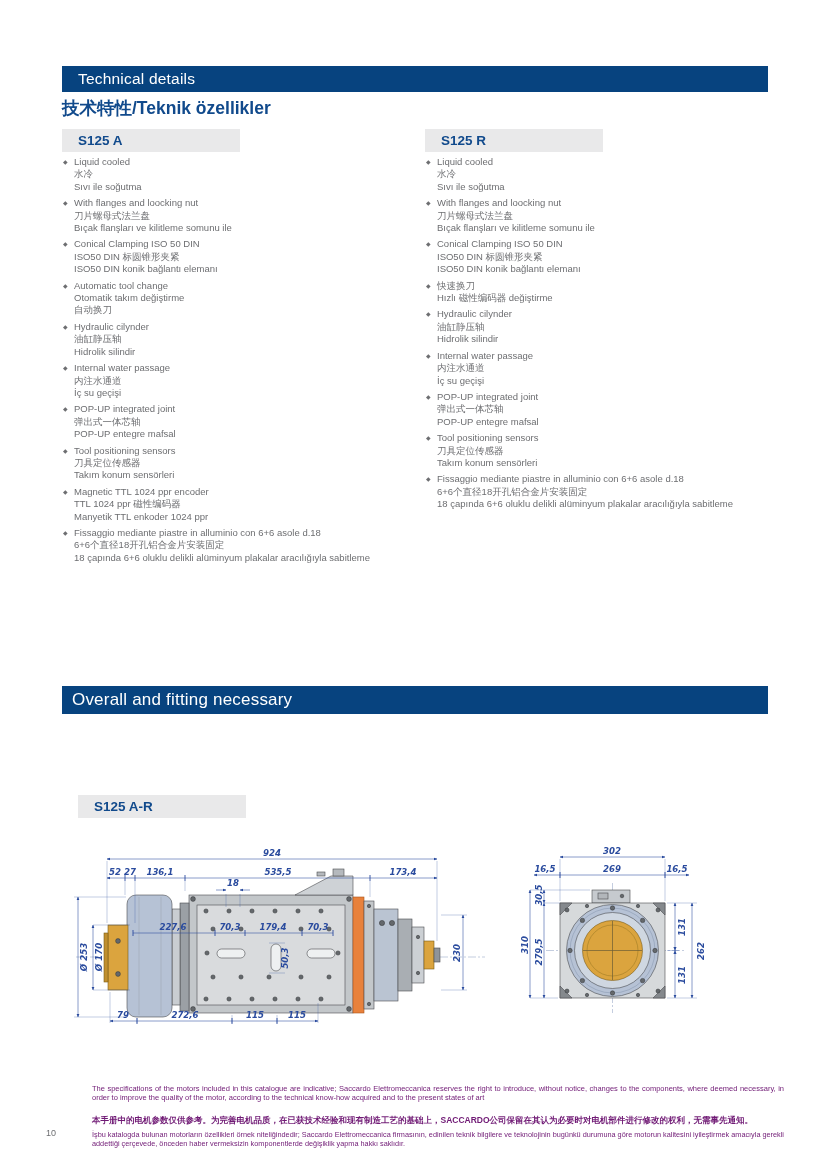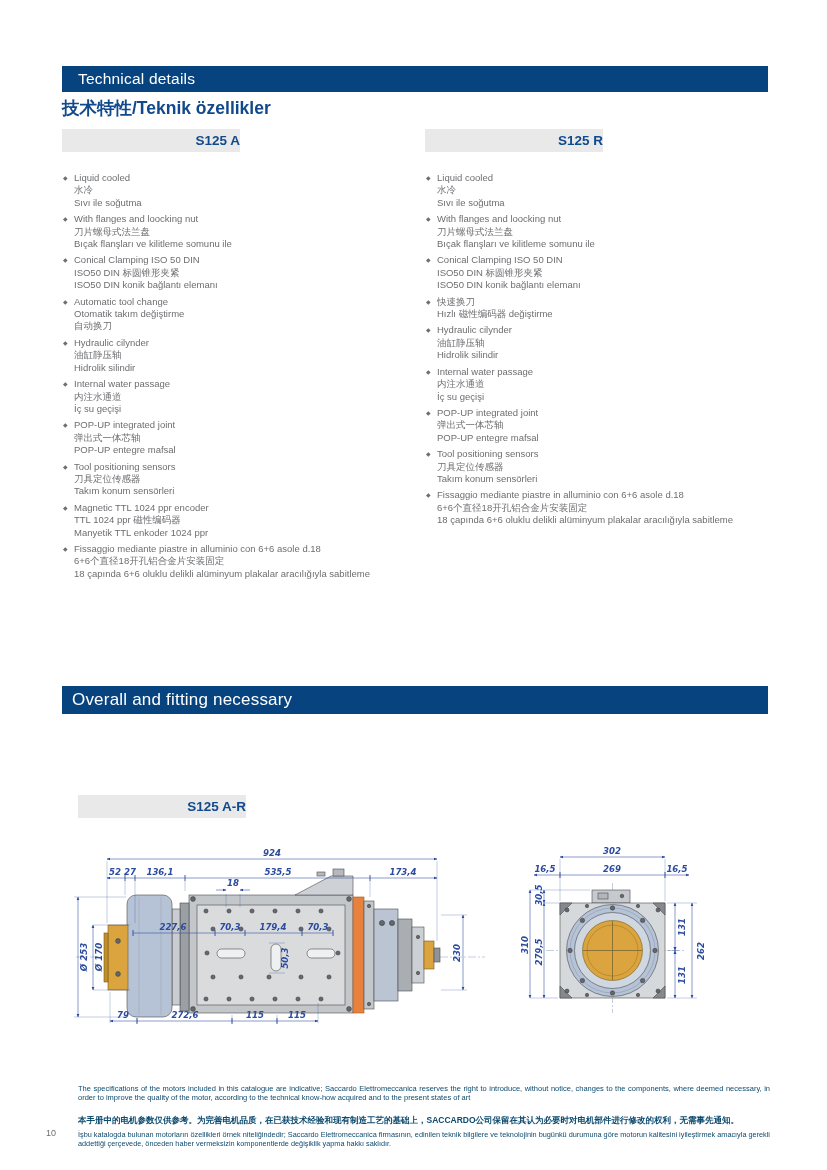--- a/index.html
+++ b/index.html
@@ -8,26 +8,26 @@
 
   .bar{position:absolute;left:62px;width:706px;background:#07437f;color:#fff;
        box-sizing:border-box;padding-left:10px;letter-spacing:.2px;}
   .bar1{top:66px;height:26px;font-size:15.5px;line-height:26px;padding-left:16px;}
   .bar2{top:686px;height:28px;font-size:17px;line-height:28px;}
   .subtitle{position:absolute;left:62px;color:#114a8c;font-size:17.5px;font-weight:600;}
   .subtitle1{top:96px;}
   .subtitle2{top:719px;}
 
   .slabel{position:absolute;background:#e9e9ea;color:#114a8c;font-weight:bold;
-          font-size:13.5px;line-height:23px;height:23px;box-sizing:border-box;padding-left:4px;text-align:right;}
+          font-size:13.5px;line-height:23px;height:23px;box-sizing:border-box;padding-left:16px;}
   .slabel-a{left:62px;top:129px;width:178px;}
   .slabel-r{left:425px;top:129px;width:178px;}
   .slabel-ar{left:78px;top:795px;width:168px;}
 
-  .col{position:absolute;top:172px;width:348px;color:#6d6e71;}
+  .col{position:absolute;top:156px;width:348px;color:#6d6e71;}
   .col-left{left:62px;}
   .col-right{left:425px;}
   .li{display:flex;margin-bottom:4px;}
   .bullet{width:11px;font-size:6px;line-height:12.4px;padding-left:1px;color:#6d6e71;}
   .lines{flex:1;}
   .lines div{font-size:9.5px;line-height:12.4px;}
   .ln-just{width:330px;text-align:justify;}
 
   .drawing{position:absolute;}
   .sideview{left:70px;top:845px;}
@@ -36,21 +36,21 @@
   .dim line{stroke:#2a4b9e;stroke-width:.55;}
   .dim .tick{stroke:#2a4b9e;stroke-width:.9;}
   .dim text{fill:#2a4b9e;font-family:"DejaVu Sans","Liberation Sans",sans-serif;
             font-style:italic;font-weight:bold;font-size:8.6px;text-anchor:middle;}
   .ext{stroke:#2a4b9e;stroke-width:.35;opacity:.8;}
   .cl{stroke:#7c90b8;stroke-width:.45;stroke-dasharray:8 2 2 2;fill:none;}
   .mech{stroke:#4a4c4f;stroke-width:.6;}
   .bolt{fill:#64686c;stroke:#303234;stroke-width:.5;}
   .shade{stroke:#9aa3ad;stroke-width:.5;}
 
-  .footer{position:absolute;left:78px;top:1084px;width:692px;color:#0c4a6e;}
+  .footer{position:absolute;left:92px;top:1084px;width:692px;color:#701a75;}
   .footer .en{font-size:7.5px;line-height:9px;text-align:justify;}
   .footer .zh{font-size:8.5px;line-height:11px;margin-top:13px;font-weight:bold;}
   .footer .tr{font-size:7.3px;line-height:9px;margin-top:4px;text-align:justify;}
   .pagenum{position:absolute;left:46px;top:1128px;font-size:9px;color:#6d6e71;}
 </style>
 </head>
 <body>
 
 <div class="page">
 

